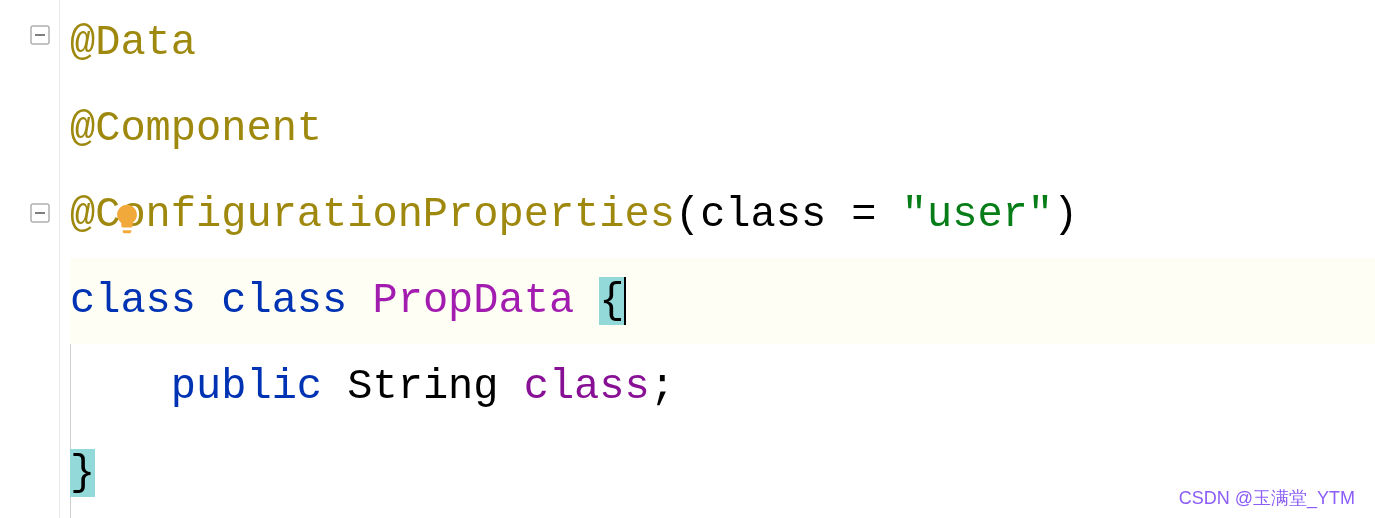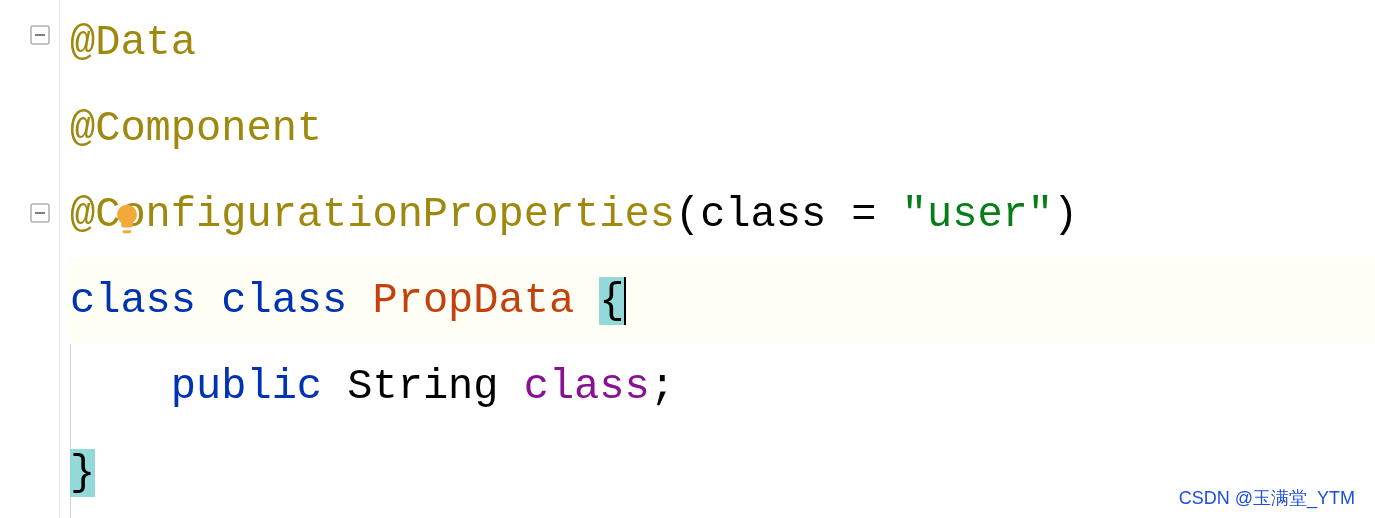--- a/index.html
+++ b/index.html
@@ -52,21 +52,21 @@
     .line-highlight {
       background: #fffef5;
     }
     .annotation {
       color: #9e880d;
     }
     .keyword {
       color: #0033b3;
     }
     .class-name {
-      color: #c2410c;
+      color: #a21caf;
     }
     .type {
       color: #000000;
     }
     .field {
       color: #871094;
     }
     .string {
       color: #067d17;
     }
@@ -100,21 +100,21 @@
       height: 48px;
       background: #000000;
       vertical-align: middle;
       margin-left: -1px;
     }
     .watermark {
       position: absolute;
       bottom: 8px;
       right: 20px;
       font-size: 18px;
-      color: #1d4ed8;
+      color: #8b5cf6;
       font-family: Arial, sans-serif;
     }
   </style>
 </head>
 <body>
 
 <div class="editor">
   <div class="gutter">
     <div class="gutter-icon fold-icon">
       <svg width="24" height="24" viewBox="0 0 24 24">

